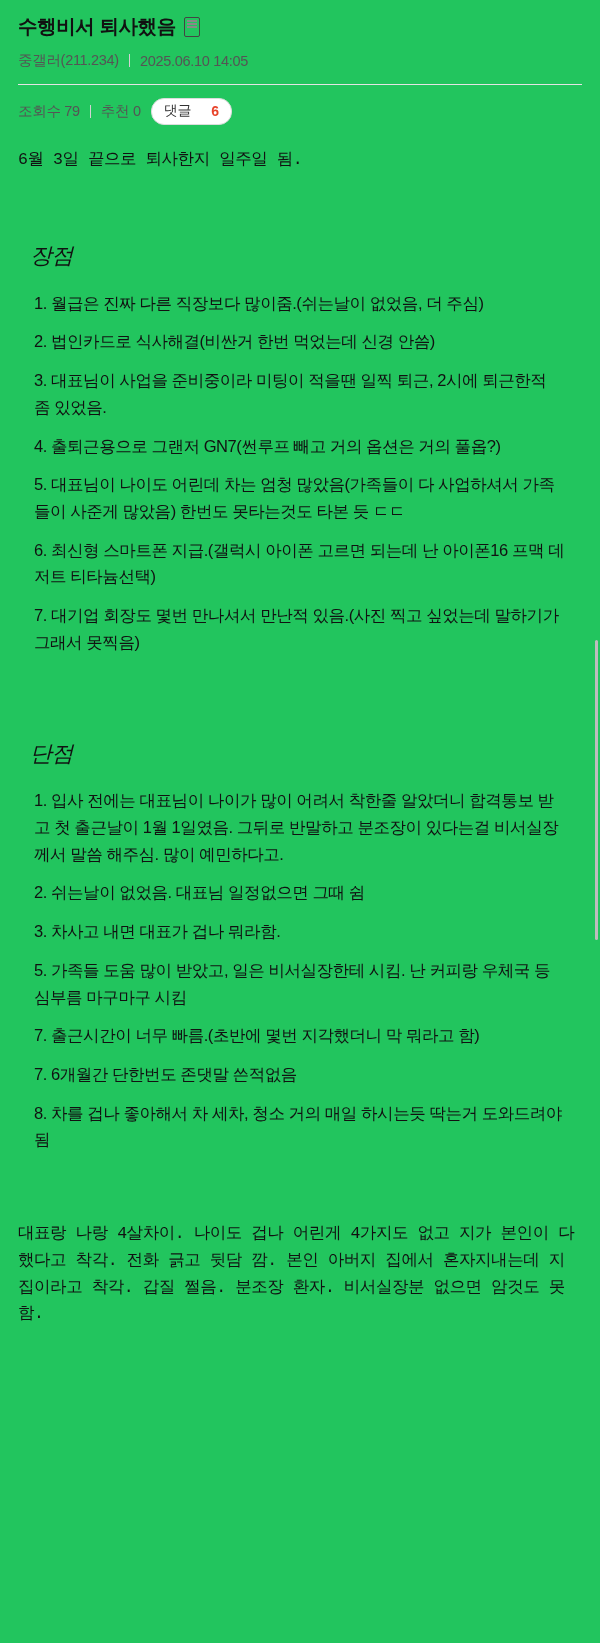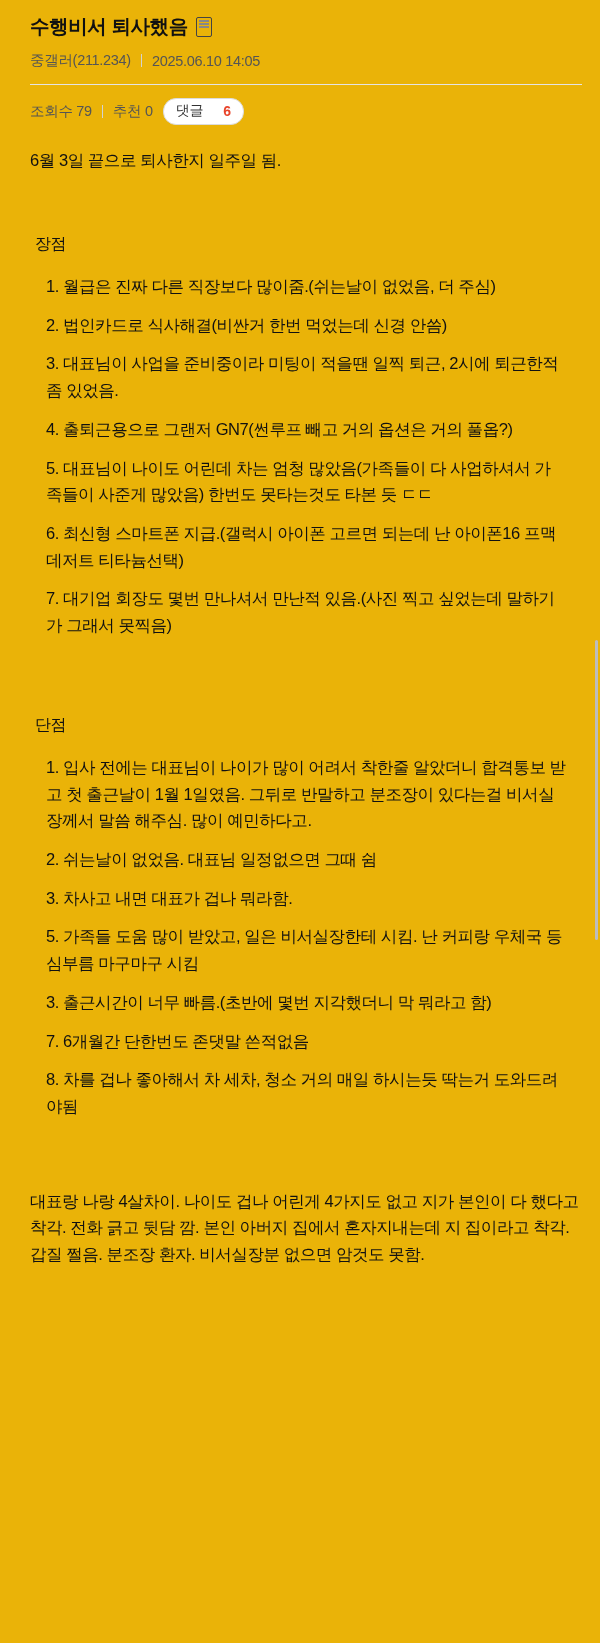--- a/index.html
+++ b/index.html
@@ -10,23 +10,22 @@
   body {
     width: 600px;
     font-family: "Liberation Sans", "DejaVu Sans", sans-serif;
     color: #1a1a1a;
     -webkit-font-smoothing: antialiased;
   }
   .page {
     width: 600px;
     min-height: 1643px;
     position: relative;
-    background: #eab308;
+    background: #22c55e;
     box-sizing: border-box;
-    padding-left: 12px;
   }
 
   
   .post-header {
     padding: 14px 18px 0 18px;
   }
   .title-row {
     display: flex;
     align-items: center;
     gap: 8px;
@@ -114,28 +113,30 @@
   
   .post-body {
     padding: 6px 18px 30px 18px;
     font-size: 16.5px;
     line-height: 1.62;
     letter-spacing: -0.45px;
     color: #111;
   }
   .para {
     margin: 0 0 0 0;
+    font-family: Liberation Mono, monospace;
   }
   .blank {
     height: 26px;
   }
   .section-head {
-    margin: 5px;
-    font-size: 16px;
+    margin: 12px;
+    font-size: 22px;
     line-height: 1.62;
+    font-style: italic;
   }
   .list {
     list-style: none;
     margin: 16px;
     padding: 0;
   }
   .list li {
     margin: 0 0 12px 0;
   }
   .list li:last-child {
@@ -204,21 +205,21 @@
     <div class="blank"></div>
     <div class="blank"></div>
 
     <p class="section-head">단점</p>
 
     <ul class="list">
       <li>1. 입사 전에는 대표님이 나이가 많이 어려서 착한줄 알았더니 합격통보 받고 첫 출근날이 1월 1일였음. 그뒤로 반말하고 분조장이 있다는걸 비서실장께서 말씀 해주심. 많이 예민하다고.</li>
       <li>2. 쉬는날이 없었음. 대표님 일정없으면 그때 쉼</li>
       <li>3. 차사고 내면 대표가 겁나 뭐라함.</li>
       <li>5. 가족들 도움 많이 받았고, 일은 비서실장한테 시킴. 난 커피랑 우체국 등 심부름 마구마구 시킴</li>
-      <li>3. 출근시간이 너무 빠름.(초반에 몇번 지각했더니 막 뭐라고 함)</li>
+      <li>7. 출근시간이 너무 빠름.(초반에 몇번 지각했더니 막 뭐라고 함)</li>
       <li>7. 6개월간 단한번도 존댓말 쓴적없음</li>
       <li>8. 차를 겁나 좋아해서 차 세차, 청소 거의 매일 하시는듯 딱는거 도와드려야됨</li>
     </ul>
 
     <div class="blank"></div>
     <div class="blank"></div>
 
     <p class="para">대표랑 나랑 4살차이. 나이도 겁나 어린게 4가지도 없고 지가 본인이 다 했다고 착각. 전화 긁고 뒷담 깜. 본인 아버지 집에서 혼자지내는데 지 집이라고 착각. 갑질 쩔음. 분조장 환자. 비서실장분 없으면 암것도 못함.</p>
 
   </div>

